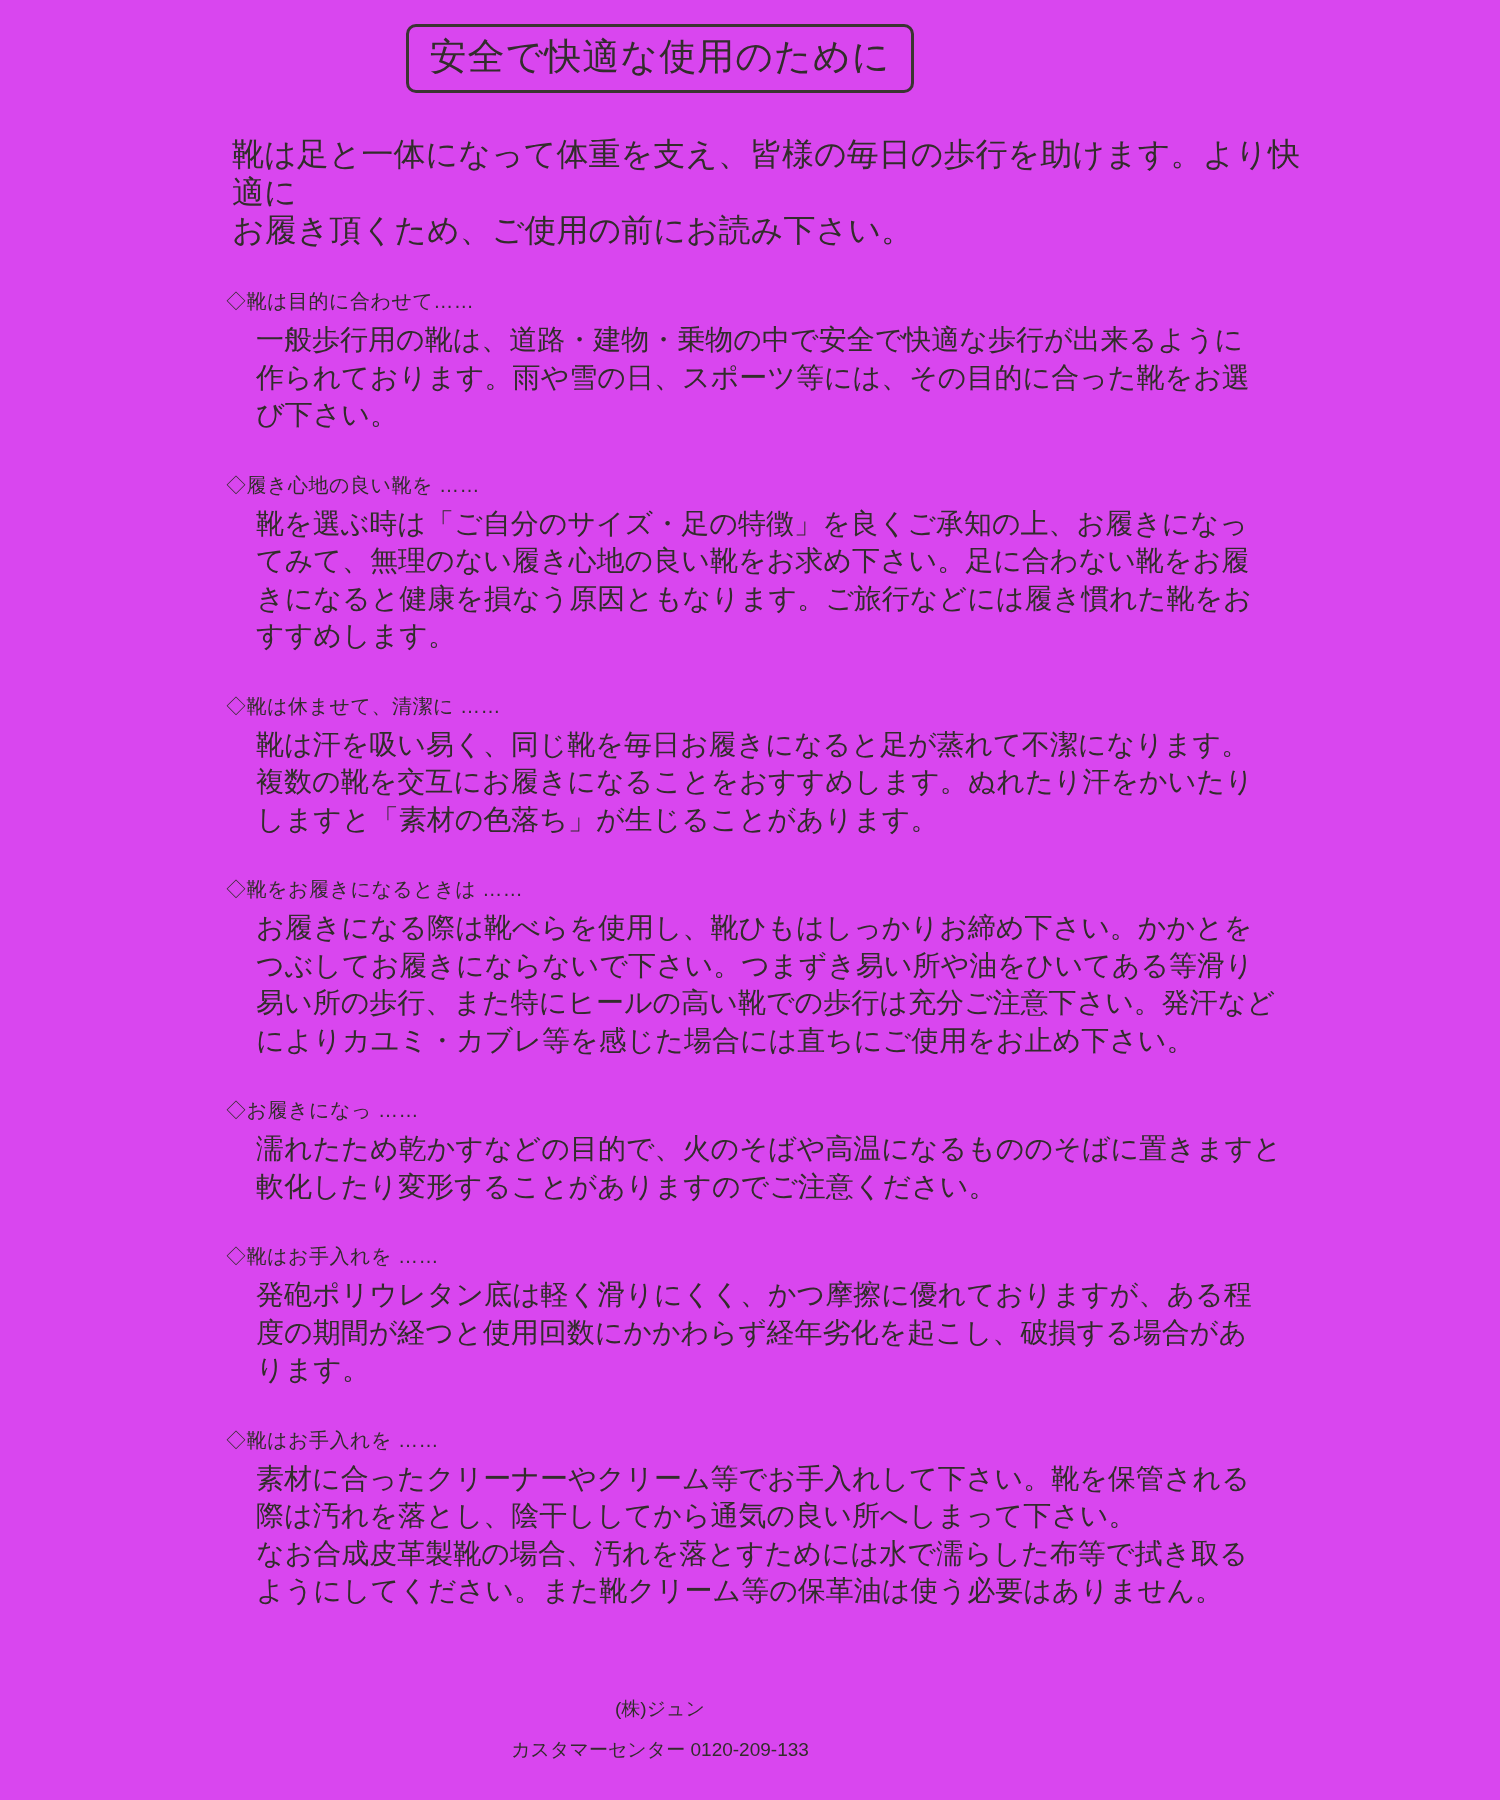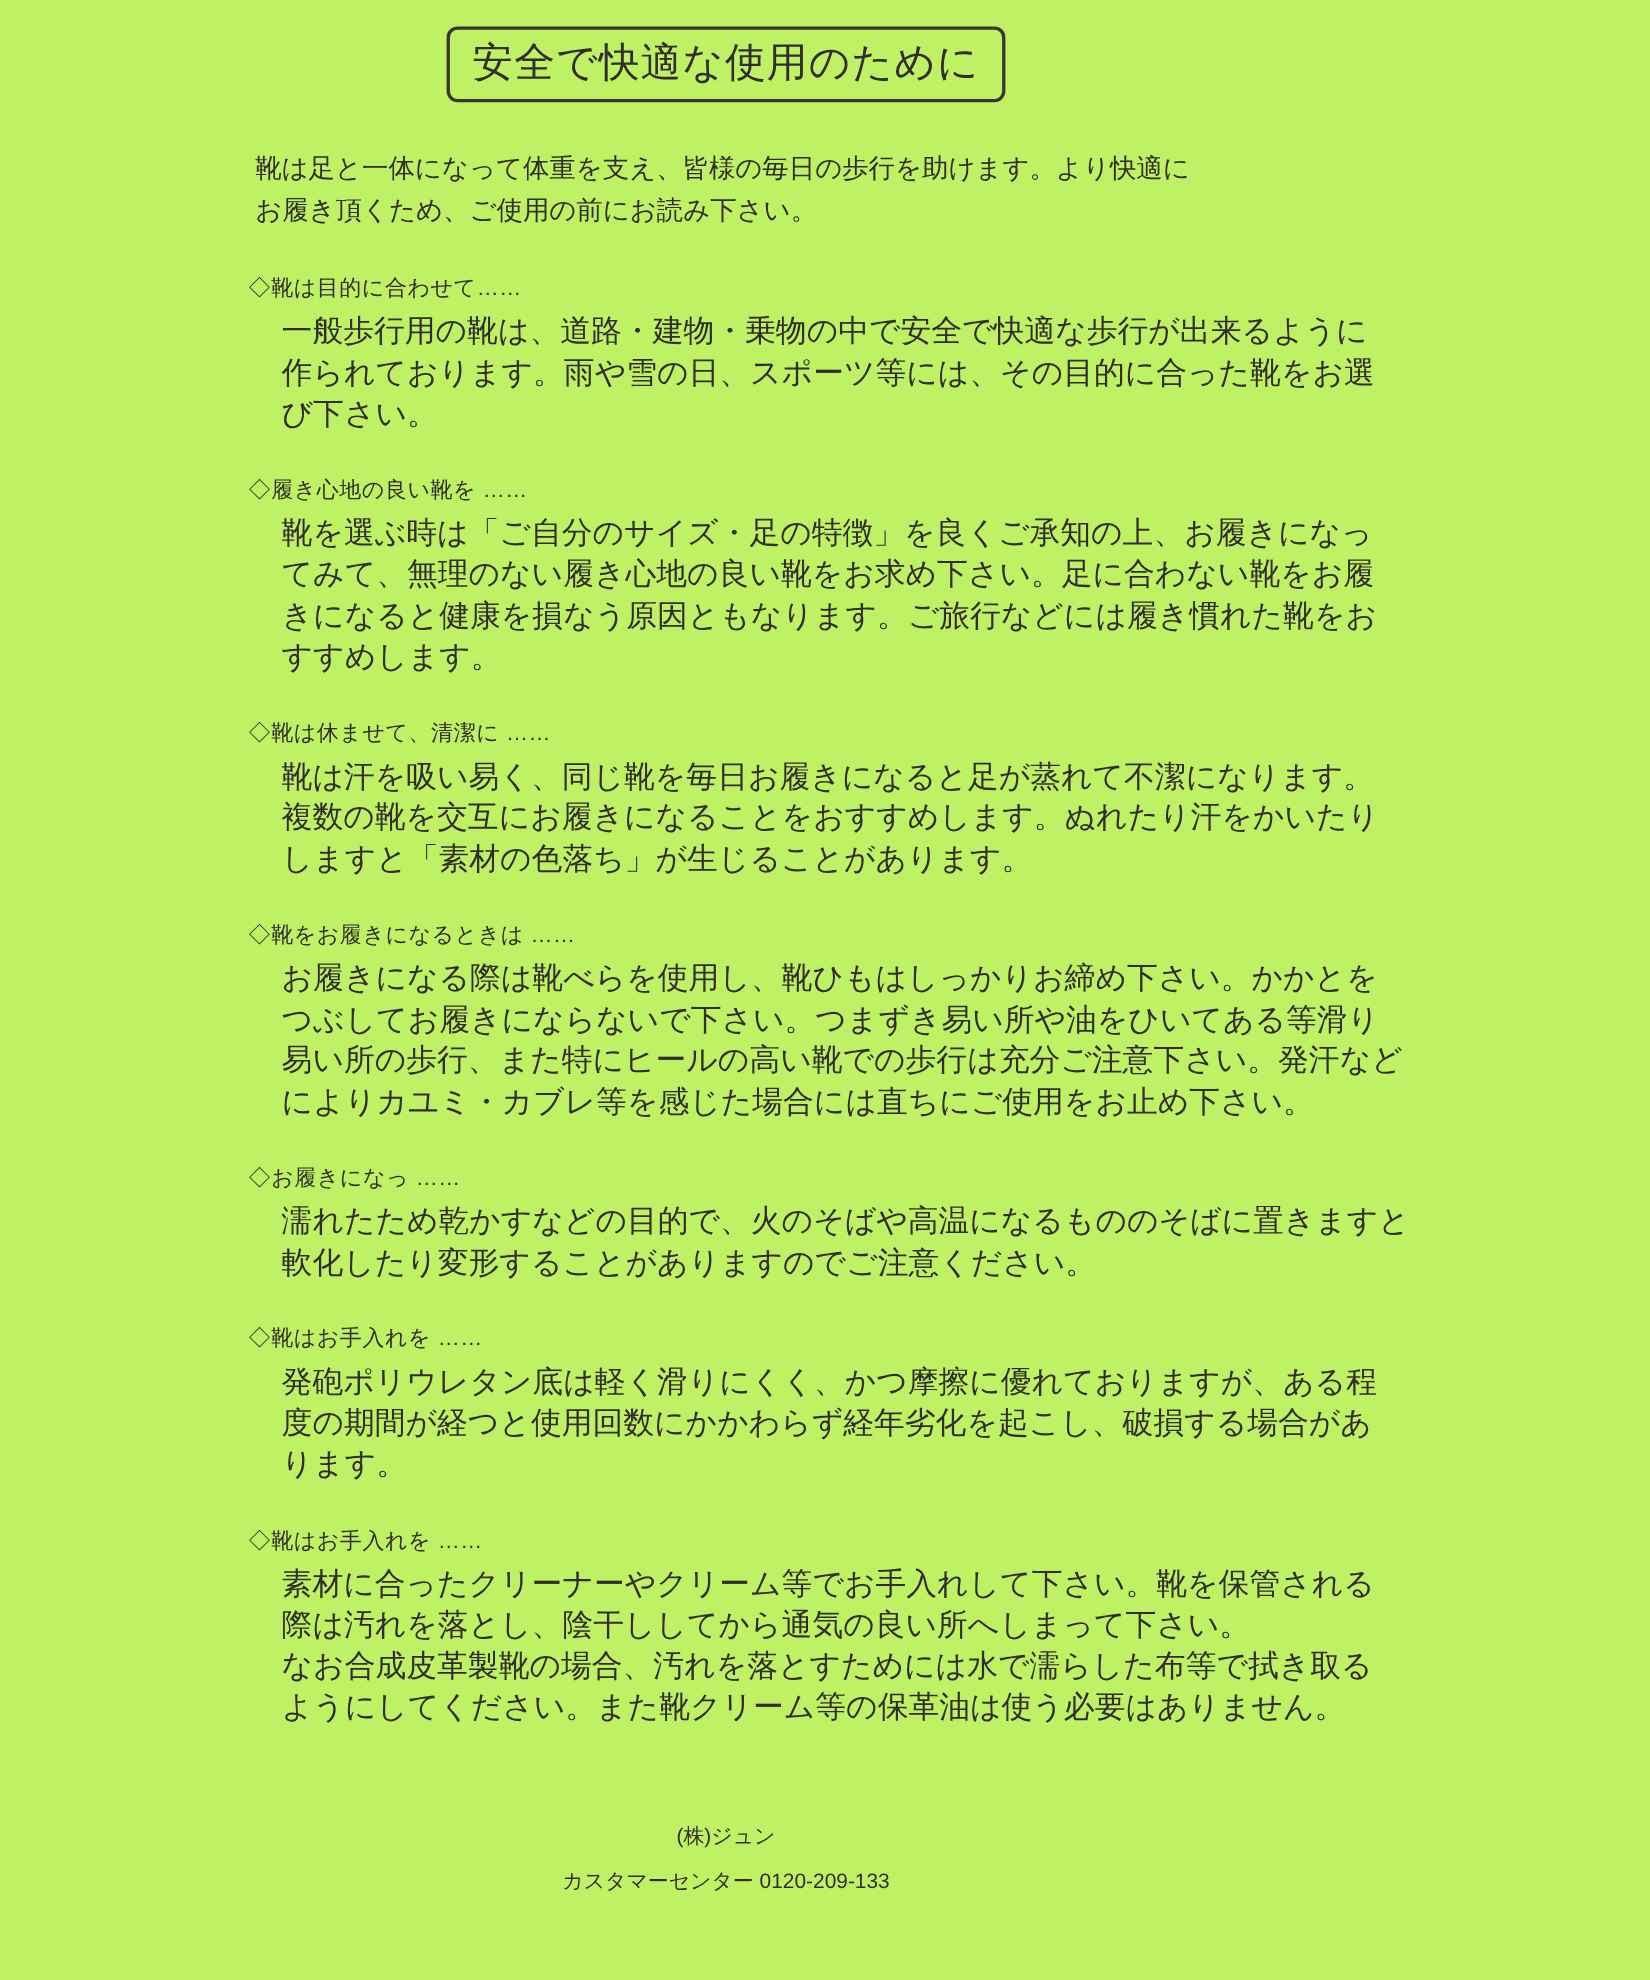--- a/index.html
+++ b/index.html
@@ -4,21 +4,21 @@
 <style>
   html, body {
     margin: 0;
     padding: 0;
     background: #ffffff;
   }
   .page {
     position: relative;
     width: 1500px;
     height: 1800px;
-    background: #bef264;
+    background: #d946ef;
     color: #322d2b;
     font-family: "Liberation Sans", sans-serif;
     overflow: hidden;
   }
   .title-wrap {
     width: 1320px;
     text-align: center;
     padding-top: 24px;
   }
   .title-box {
@@ -31,21 +31,21 @@
     letter-spacing: 1px;
     color: #322d2b;
   }
   .content {
     width: 1085px;
     margin-left: 226px;
   }
   .intro {
     margin-top: 42px;
     padding-left: 6px;
-    font-size: 24px;
+    font-size: 32px;
     line-height: 38px;
     white-space: pre-line;
   }
   .section {
     margin-top: 31px;
   }
   .section-heading {
     font-size: 20px;
     font-weight: normal;
     line-height: 40px;

